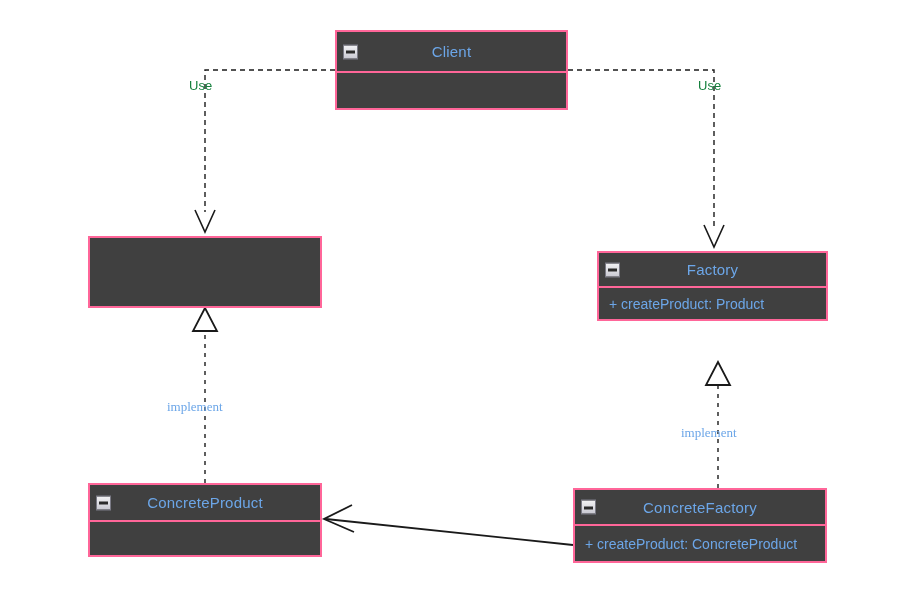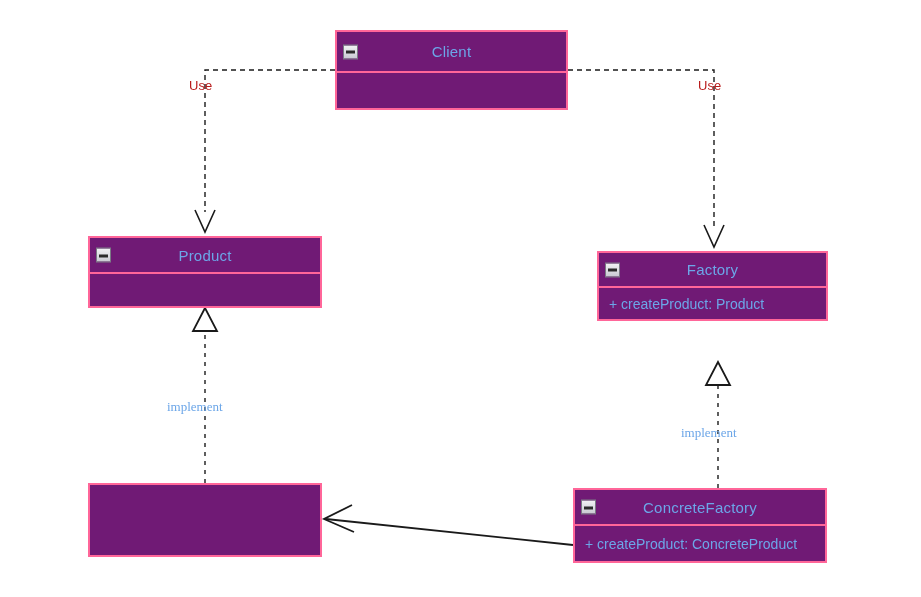--- a/index.html
+++ b/index.html
@@ -9,21 +9,21 @@
     background:#ffffff;
     font-family:"Liberation Sans","DejaVu Sans",sans-serif;
     overflow:hidden;
   }
   #canvas{position:relative;width:921px;height:597px;}
 
   svg.edges{position:absolute;left:0;top:0;width:921px;height:597px;pointer-events:none;}
 
   .uml-class{
     position:absolute;
-    background:#701a75;
+    background:#404040;
     border:2px solid #FF6699;
     box-sizing:border-box;
   }
   .uml-header{
     position:relative;
     border-bottom:2px solid #FF6699;
     box-sizing:border-box;
     display:flex;align-items:center;justify-content:center;
   }
   .uml-title{
@@ -52,21 +52,21 @@
     color:#6CA6E8;
     font-size:14px;
     white-space:nowrap;
   }
 
   .edge-label{
     position:absolute;
     font-size:13px;
     white-space:nowrap;
   }
-  .edge-label.dark{color:#b91c1c;}
+  .edge-label.dark{color:#15803d;}
   .edge-label.blue{color:#6CA6E8;font-size:13px;font-family:Liberation Serif, serif;}
 </style>
 </head>
 <body>
 
 <div id="canvas">
 
   <svg class="edges" viewBox="0 0 921 597" width="921" height="597">
 
     <g>
@@ -105,38 +105,38 @@
 
   <div class="uml-class" style="left:335px;top:30px;width:233px;height:80px;">
     <div class="uml-header" style="height:41px;">
       <span class="collapse-icon"></span>
       <span class="uml-title">Client</span>
     </div>
     <div class="uml-body" style="height:35px;"></div>
   </div>
 
   <div class="uml-class" style="left:88px;top:236px;width:234px;height:72px;">
-    <div class="uml-header" style="height:36px;">
-      <span class="collapse-icon"></span>
-      <span class="uml-title">Product</span>
-    </div>
     <div class="uml-body" style="height:32px;"></div>
   </div>
 
   <div class="uml-class" style="left:597px;top:251px;width:231px;height:70px;">
     <div class="uml-header" style="height:35px;">
       <span class="collapse-icon"></span>
       <span class="uml-title">Factory</span>
     </div>
     <div class="uml-body" style="height:31px;text-align:center;">
       <span class="uml-member">+ createProduct: Product</span>
     </div>
   </div>
 
   <div class="uml-class" style="left:88px;top:483px;width:234px;height:74px;">
+    <div class="uml-header" style="height:37px;">
+      <span class="collapse-icon"></span>
+      <span class="uml-title">ConcreteProduct</span>
+    </div>
     <div class="uml-body" style="height:33px;"></div>
   </div>
 
   <div class="uml-class" style="left:573px;top:488px;width:254px;height:75px;">
     <div class="uml-header" style="height:36px;">
       <span class="collapse-icon"></span>
       <span class="uml-title">ConcreteFactory</span>
     </div>
     <div class="uml-body" style="height:35px;">
       <span class="uml-member">+ createProduct: ConcreteProduct</span>

